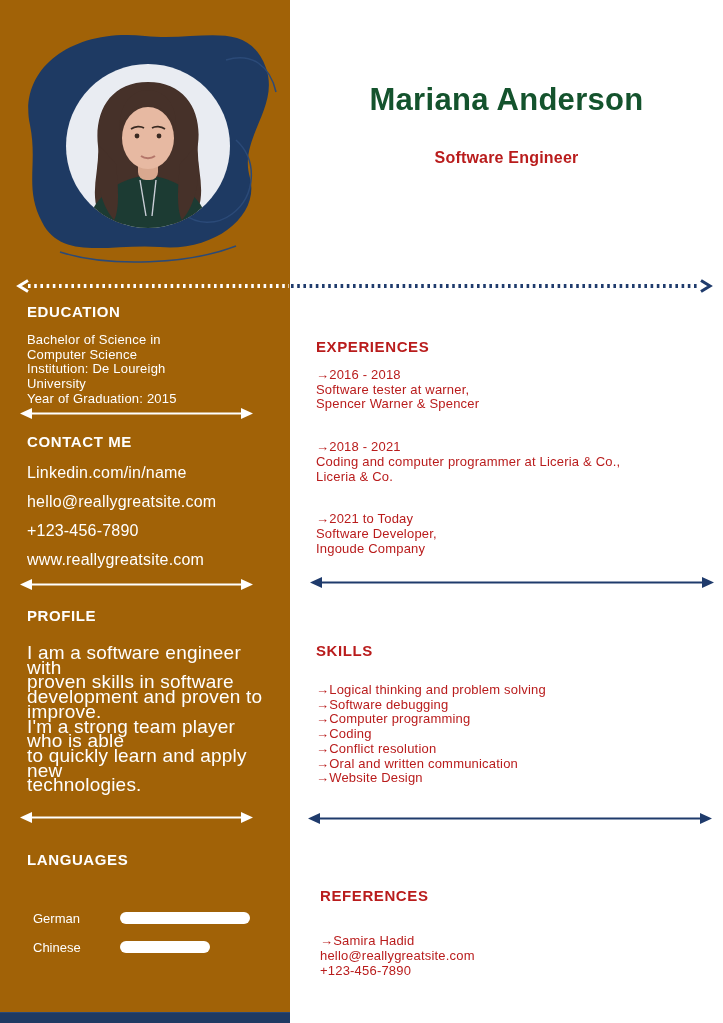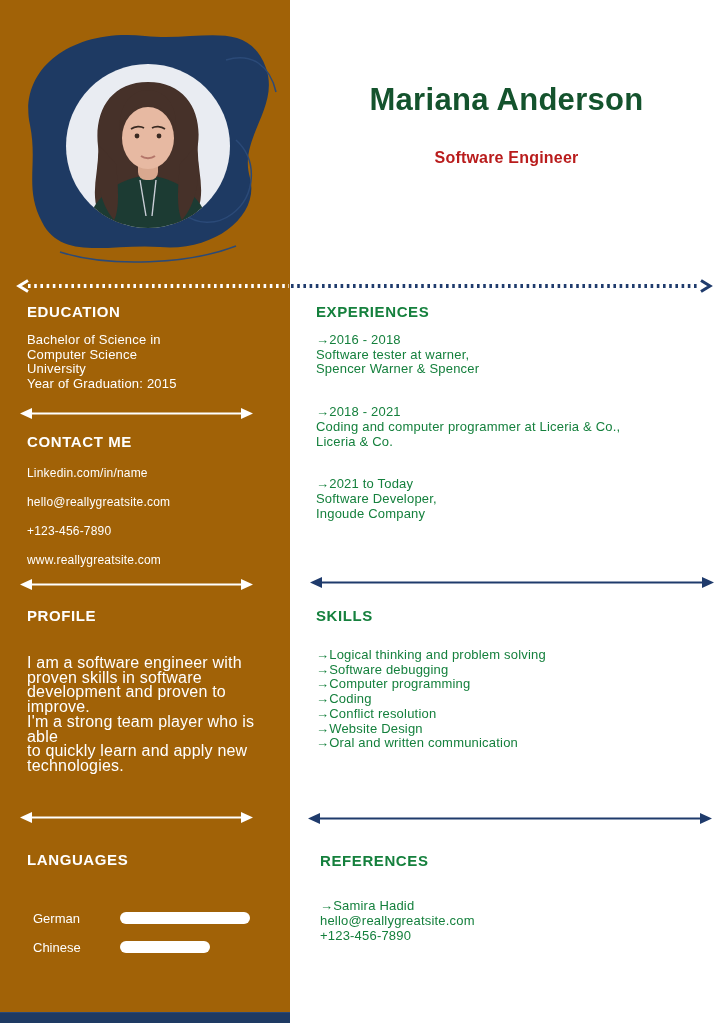--- a/index.html
+++ b/index.html
@@ -31,42 +31,42 @@
     background:#1E3A63;
     border-top:1px solid #2A4875;
   }
   .side-sec { position:absolute; left:27px; width:238px; color:#ffffff; }
   .side-heading {
     font-size:15px; font-weight:700; letter-spacing:0.6px;
     color:#ffffff;
   }
   .side-lines { margin-top:13px; font-size:13px; line-height:14.7px; letter-spacing:0.2px; }
   .contact-list { margin-top:16px; list-style:none; }
-  .contact-list li { font-size:12px; line-height:14px; margin-bottom:15px; letter-spacing:0.2px; }
-  .profile-lines { margin-top:32px; font-size:16px; line-height:14.7px; letter-spacing:0.2px; }
+  .contact-list li { font-size:16px; line-height:14px; margin-bottom:15px; letter-spacing:0.2px; }
+  .profile-lines { margin-top:22px; font-size:19px; line-height:14.7px; letter-spacing:0.2px; }
   .lang-rows { margin-top:42px; }
   .lang-row { display:flex; align-items:center; height:16px; margin-bottom:13px; }
   .lang-label { width:93px; padding-left:6px; font-size:13px; }
   .lang-bar { height:12px; border-radius:6px; background:#ffffff; }
   
   .arrow-svg { position:absolute; display:block; }
   .dotted-divider { position:absolute; left:0; top:279px; display:block; }
   
   .main-col { position:absolute; left:290px; top:0; width:433px; height:1023px; }
   .person-name {
     position:absolute; left:0; top:82px; width:433px;
     text-align:center; font-size:31px; font-weight:700; letter-spacing:0.3px;
     color:#14532d;
   }
   .person-title {
     position:absolute; left:0; top:149px; width:433px;
     text-align:center; font-size:16px; font-weight:700; letter-spacing:0.2px;
     color:#b91c1c;
   }
-  .main-sec { position:absolute; color:#15803d; }
+  .main-sec { position:absolute; color:#b91c1c;margin-top:35px; }
   .main-heading { font-size:15px; font-weight:700; letter-spacing:0.6px; }
   .exp-list { margin-top:13px; }
   .exp-item { margin-bottom:28px; font-size:13px; line-height:14.7px; letter-spacing:0.2px; }
   .skill-list { margin-top:24px; width:238px; font-size:13px; line-height:14.7px; letter-spacing:0.2px; }
   .ref-lines { margin-top:29px; font-size:13px; line-height:15px; letter-spacing:0.2px; }
 </style>
 </head>
 <body>
 
 <div class="page">
@@ -106,20 +106,21 @@
         <path d="M34,82 C28,112 34,140 48,156 C54,146 52,120 50,100 Z" fill="#463129"></path>
         <path d="M130,82 C136,112 130,140 116,156 C110,146 112,120 114,100 Z" fill="#463129"></path>
       </svg>
     </div>
 
     <section class="side-sec" style="top:303px;">
       <div class="side-heading">EDUCATION</div>
       <div class="side-lines">
         <div>Bachelor of Science in</div>
         <div>Computer Science</div>
+        <div>Institution: De Loureigh</div>
         <div>University</div>
         <div>Year of Graduation: 2015</div>
       </div>
     </section>
 
     <svg class="arrow-svg" style="left:20px; top:407px;" width="233" height="13" viewBox="0 0 233 13">
       <line x1="9" y1="6.5" x2="224" y2="6.5" stroke="#ffffff" stroke-width="2.2"></line>
       <polygon points="0,6.5 12,1 12,12" fill="#ffffff"></polygon>
       <polygon points="233,6.5 221,1 221,12" fill="#ffffff"></polygon>
     </svg>
@@ -215,22 +216,22 @@
     </svg>
 
     <section class="main-sec" style="left:26px; top:607px; width:400px;">
       <div class="main-heading">SKILLS</div>
       <div class="skill-list">
         <div>→Logical thinking and problem solving</div>
         <div>→Software debugging</div>
         <div>→Computer programming</div>
         <div>→Coding</div>
         <div>→Conflict resolution</div>
+        <div>→Oral and written communication</div>
         <div>→Website Design</div>
-        <div>→Oral and written communication</div>
       </div>
     </section>
 
     <svg class="arrow-svg" style="left:18px; top:812px;" width="404" height="13" viewBox="0 0 404 13">
       <line x1="9" y1="6.5" x2="395" y2="6.5" stroke="#1F3B6C" stroke-width="2.2"></line>
       <polygon points="0,6.5 12,1 12,12" fill="#1F3B6C"></polygon>
       <polygon points="404,6.5 392,1 392,12" fill="#1F3B6C"></polygon>
     </svg>
 
     <section class="main-sec" style="left:30px; top:852px; width:400px;">

